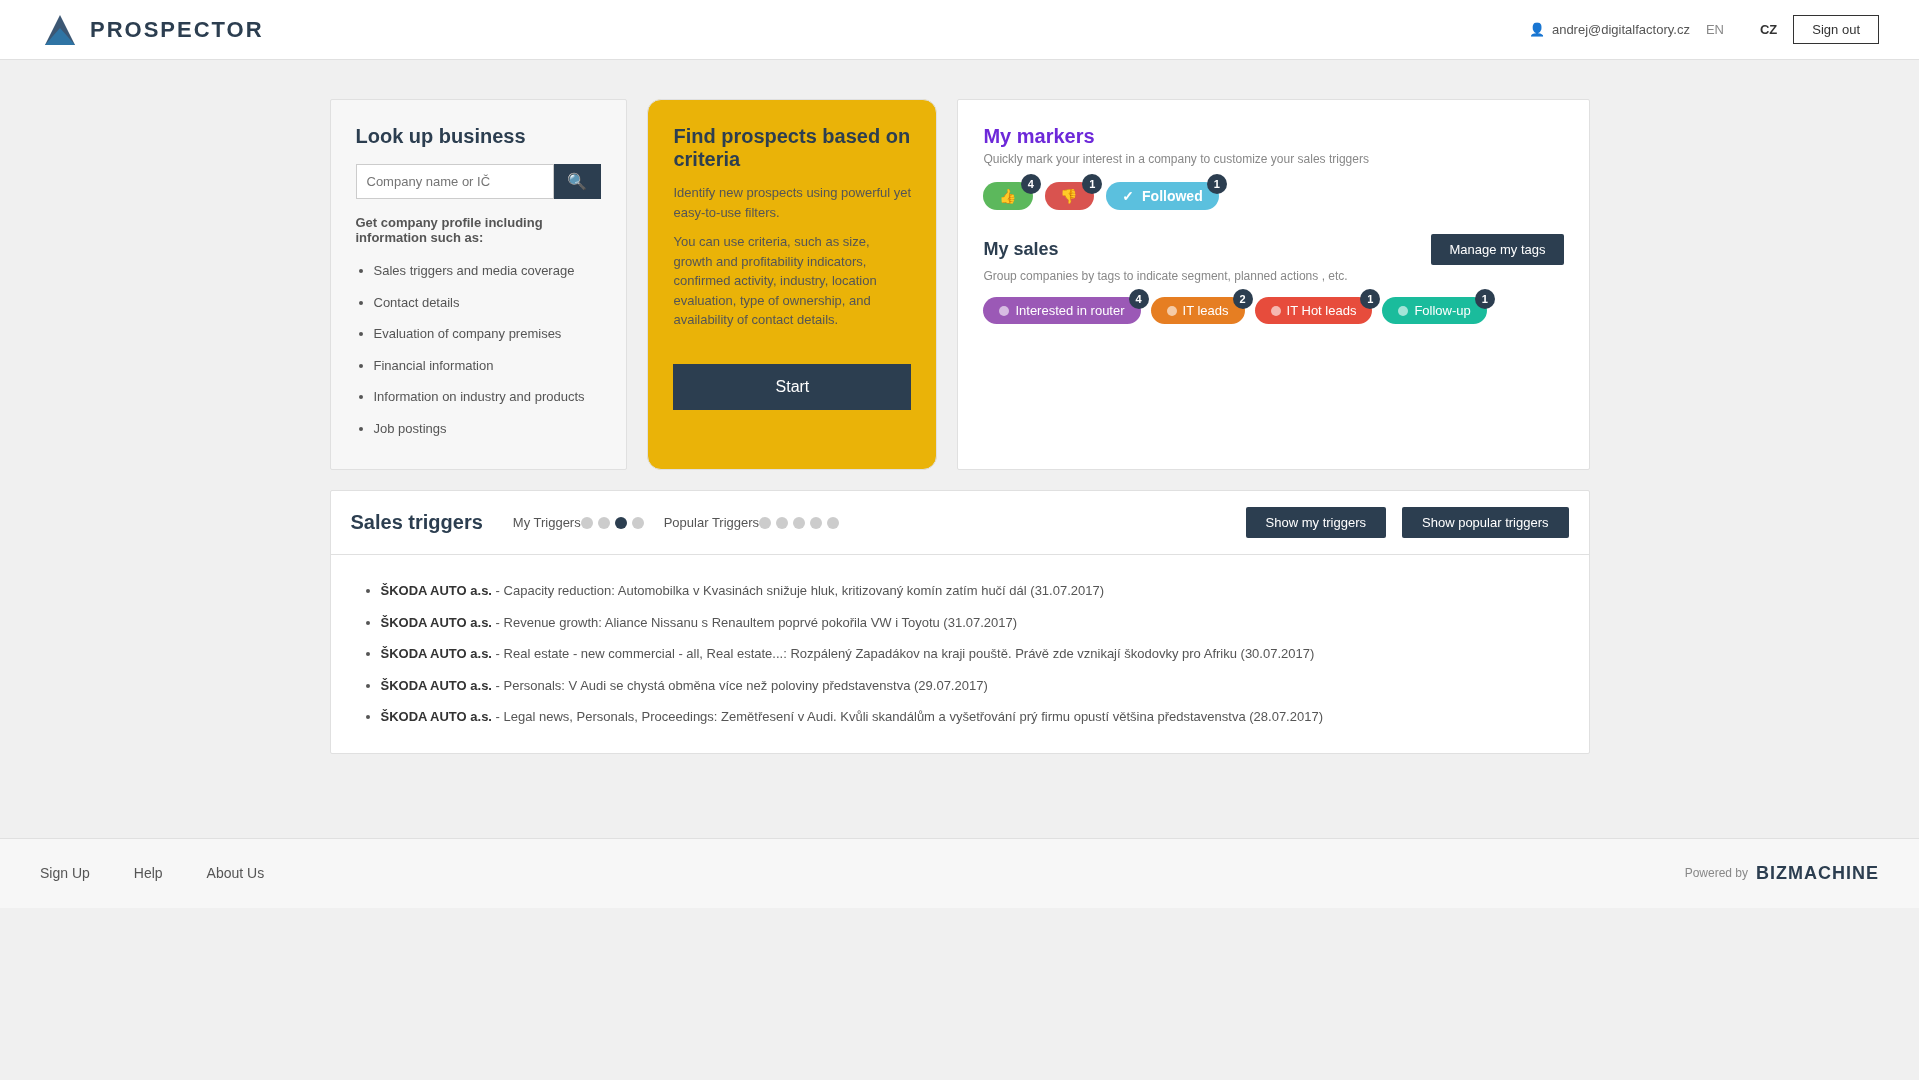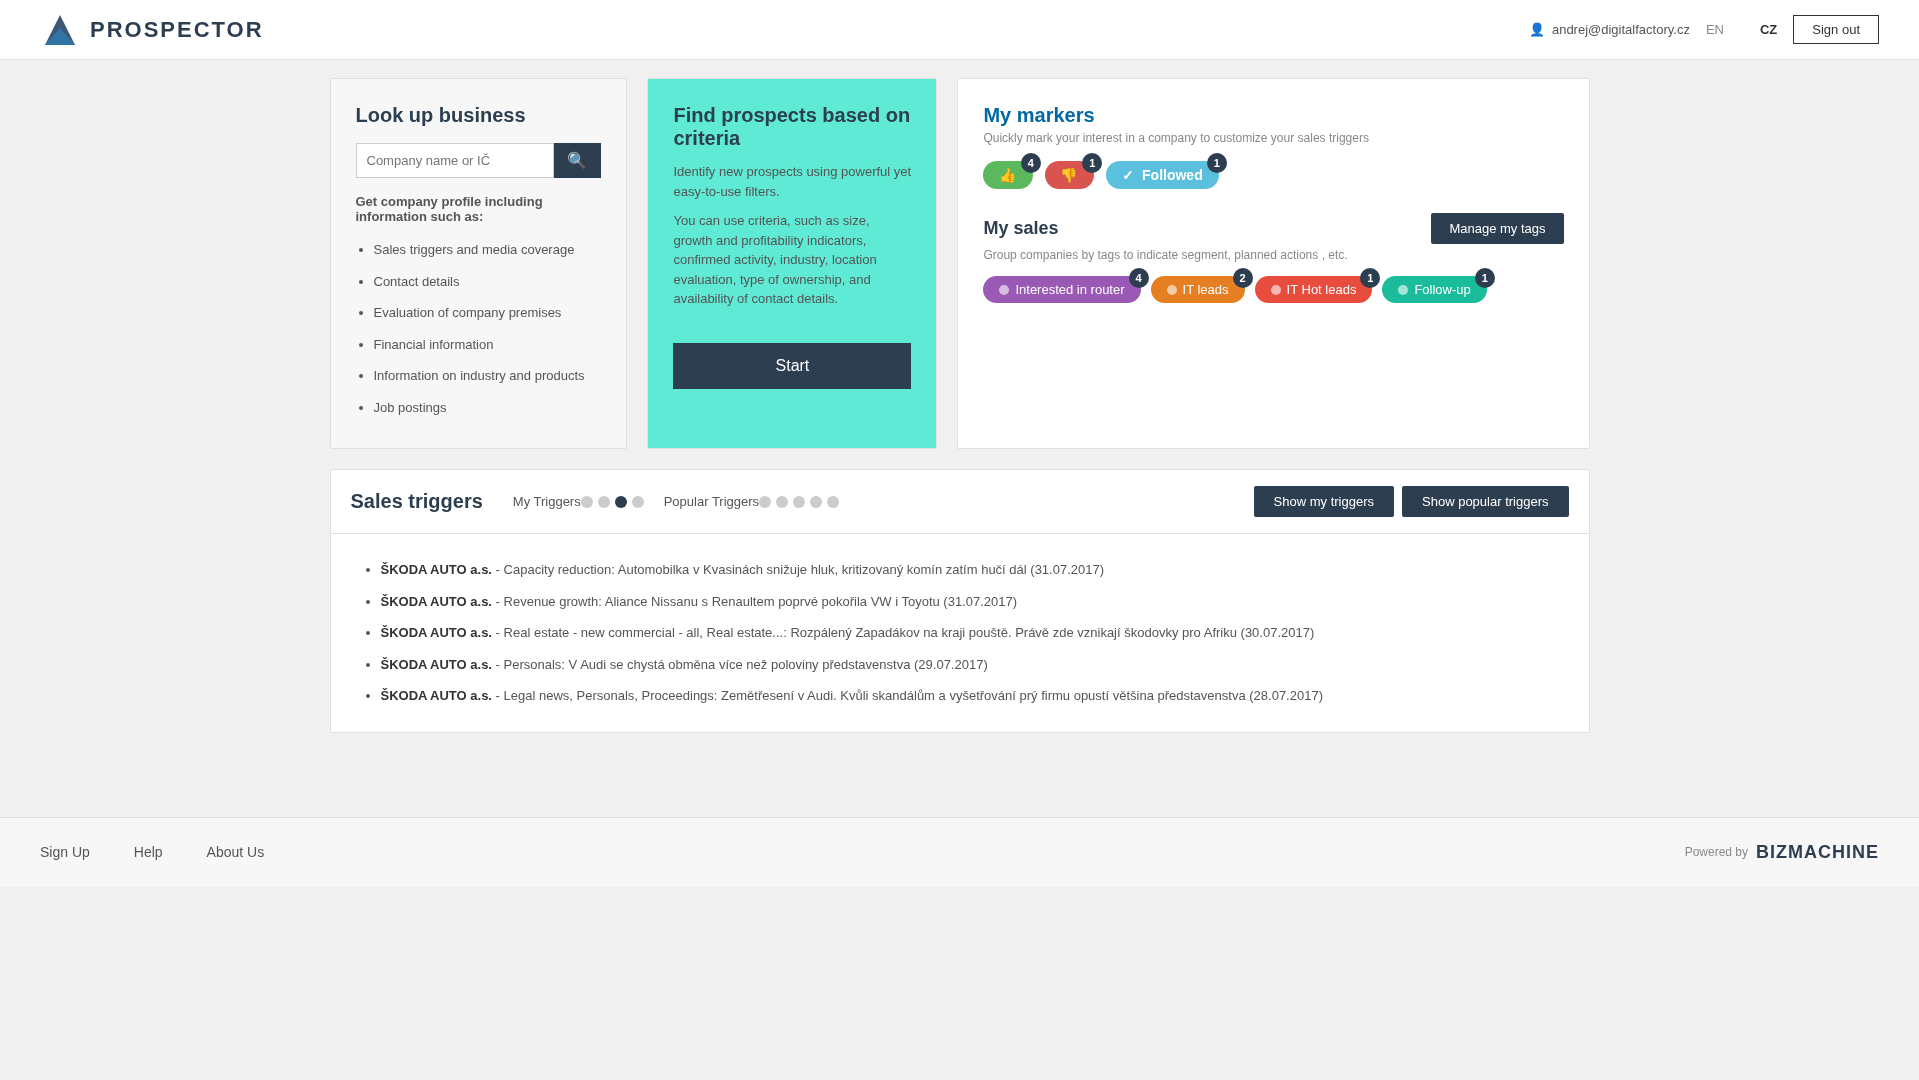--- a/index.html
+++ b/index.html
@@ -58,21 +58,21 @@
       background: #fff;
       padding: 6px 18px;
       font-size: 13px;
       cursor: pointer;
       color: #333;
     }
 
     
     .main {
       max-width: 1300px;
-      margin: 14px auto;
+      margin: 35px auto;
       padding: 4px 20px;
     }
 
     
     .top-panels {
       display: flex;
       gap: 20px;
       margin-bottom: 20px;
     }
 
@@ -118,25 +118,25 @@
     .panel-list {
       list-style: disc;
       padding-left: 18px;
       color: #555;
       font-size: 13px;
       line-height: 1.8;
     }
 
     
     .panel-find {
-      background: #5eead4;
+      background: #eab308;
       border: 1px solid #e0e0e0;
       padding: 25px;
       flex: 0 0 290px;
-      border-radius: 2px;
+      border-radius: 14px;
     }
     .panel-find h2 {
       font-size: 20px;
       font-weight: bold;
       color: #2c3e50;
       margin-bottom: 12px;
     }
     .panel-find p {
       font-size: 13px;
       color: #555;
@@ -158,21 +158,21 @@
     .panel-markers {
       background: #fff;
       border: 1px solid #e0e0e0;
       padding: 25px;
       flex: 1;
       border-radius: 2px;
     }
     .panel-markers h2 {
       font-size: 20px;
       font-weight: bold;
-      color: #0369a1;
+      color: #6d28d9;
       margin-bottom: 4px;
     }
     .panel-markers .subtitle {
       font-size: 12px;
       color: #888;
       margin-bottom: 16px;
     }
     .markers-row {
       display: flex;
       gap: 12px;
@@ -315,21 +315,21 @@
       width: 12px;
       height: 12px;
       border-radius: 50%;
       background: #ccc;
       cursor: pointer;
     }
     .trigger-dot.active { background: #2c3e50; }
     .triggers-header-right {
       margin-left: auto;
       display: flex;
-      gap: 8px;
+      gap: 16px;
     }
     .show-btn {
       background: #2c3e50;
       color: #fff;
       border: none;
       padding: 8px 20px;
       font-size: 13px;
       cursor: pointer;
       border-radius: 2px;
     }

